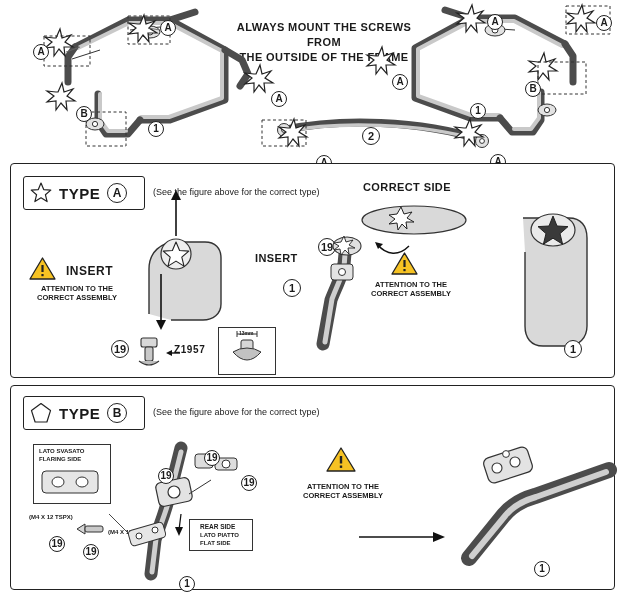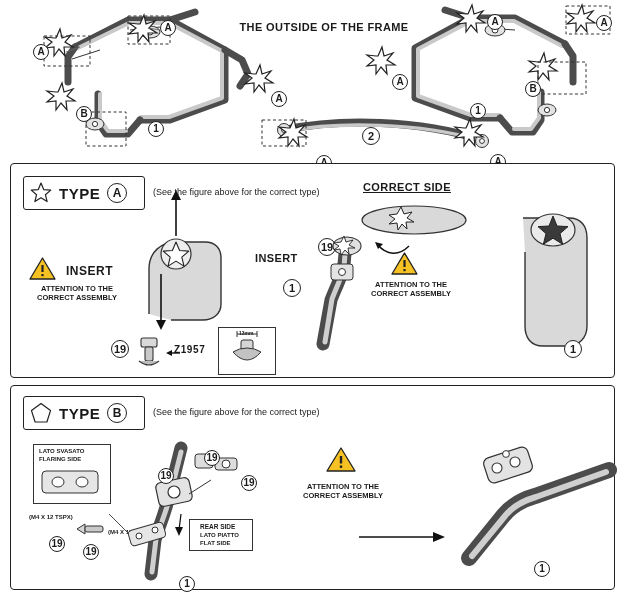--- a/index.html
+++ b/index.html
@@ -67,20 +67,21 @@
   .arrow{fill:none;stroke:#111;stroke-width:1.6;}
 </style>
 </head>
 <body>
 
 <div class="sheet">
 
   <div class="abs" style="left:0;top:0;width:625px;height:162px;">
 
     <div class="abs caps center" style="left:234px;top:20px;width:180px;font-size:11px;line-height:1.35;">
+      <div>ALWAYS MOUNT THE SCREWS FROM</div>
       <div>THE OUTSIDE OF THE FRAME</div>
     </div>
 
     <svg class="abs" style="left:20px;top:2px;" width="240" height="150" viewBox="0 0 240 150">
       <path class="stroke" d="M55,45 L108,18 L150,18 L205,48 L205,98 L150,118 L120,118"></path>
       <path class="strokeIn" d="M58,46 L109,21 L149,21 L202,49 L202,96 L149,115 L121,115"></path>
       <path class="stroke" d="M55,45 L48,55 L48,80"></path>
       <path class="stroke" d="M120,118 L108,132 L86,132 L78,120 L78,92"></path>
       <path class="strokeIn" d="M80,92 L80,118 L88,129 L106,129"></path>
       <path class="stroke" d="M150,18 L175,10"></path>
@@ -214,21 +215,21 @@
     <div class="solidbox" style="left:207px;top:163px;width:58px;height:48px;">
       <svg width="56" height="46" viewBox="0 0 56 46">
         <path d="M18,6 L38,6" stroke="#333" stroke-width="1"></path>
         <path d="M18,3 L18,9 M38,3 L38,9" stroke="#333" stroke-width="1"></path>
         <rect x="22" y="12" width="12" height="11" rx="2" fill="#d6d6d6" stroke="#333" stroke-width="1"></rect>
         <path d="M14,24 q14,16 28,0 q-6,-4 -14,-4 q-8,0 -14,4 z" fill="#c2c2c2" stroke="#333" stroke-width="1"></path>
       </svg>
       <div class="abs tiny2" style="left:20px;top:2px;font-size:5px;">13mm</div>
     </div>
 
-    <div class="abs caps" style="left:352px;top:17px;font-size:11px;text-decoration:underline;">CORRECT SIDE</div>
+    <div class="abs caps" style="left:352px;top:17px;font-size:11px;">CORRECT SIDE</div>
     <svg class="abs" style="left:348px;top:36px;" width="110" height="40" viewBox="0 0 110 40">
       <ellipse cx="55" cy="20" rx="52" ry="14" fill="#d9d9d9" stroke="#333" stroke-width="1.2"></ellipse>
       <path d="M38,14 l4,-7 l3,7 l8,-2 l-5,6 l7,4 l-8,0 l1,7 l-5,-5 l-4,6 l-1,-7 l-8,1 l6,-5 l-6,-4 z" fill="#fff" stroke="#222" stroke-width="1" stroke-linejoin="round"></path>
     </svg>
     <svg class="abs" style="left:362px;top:78px;" width="40" height="16" viewBox="0 0 40 16">
       <path d="M4,2 C14,14 26,14 36,4" stroke="#111" stroke-width="1.4" fill="none"></path>
       <path d="M2,0 l8,2 l-5,5 z" fill="#111"></path>
     </svg>
 
     <div class="abs bold" style="left:244px;top:88px;font-size:11px;letter-spacing:.4px;">INSERT</div>

